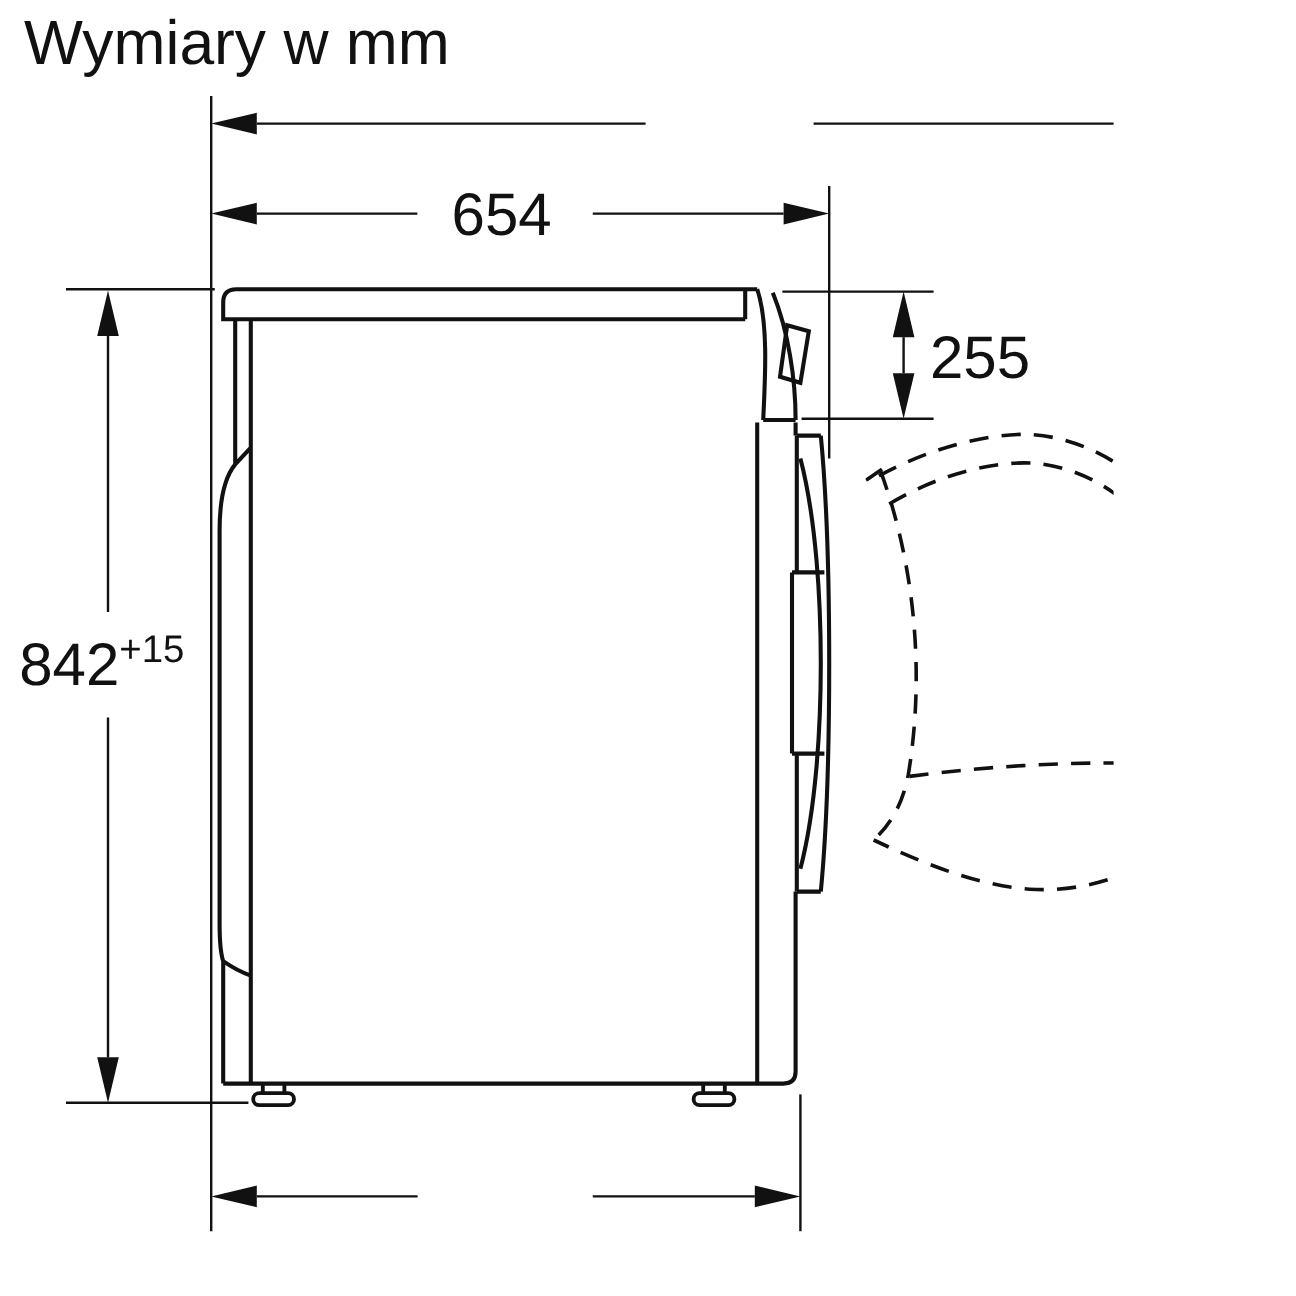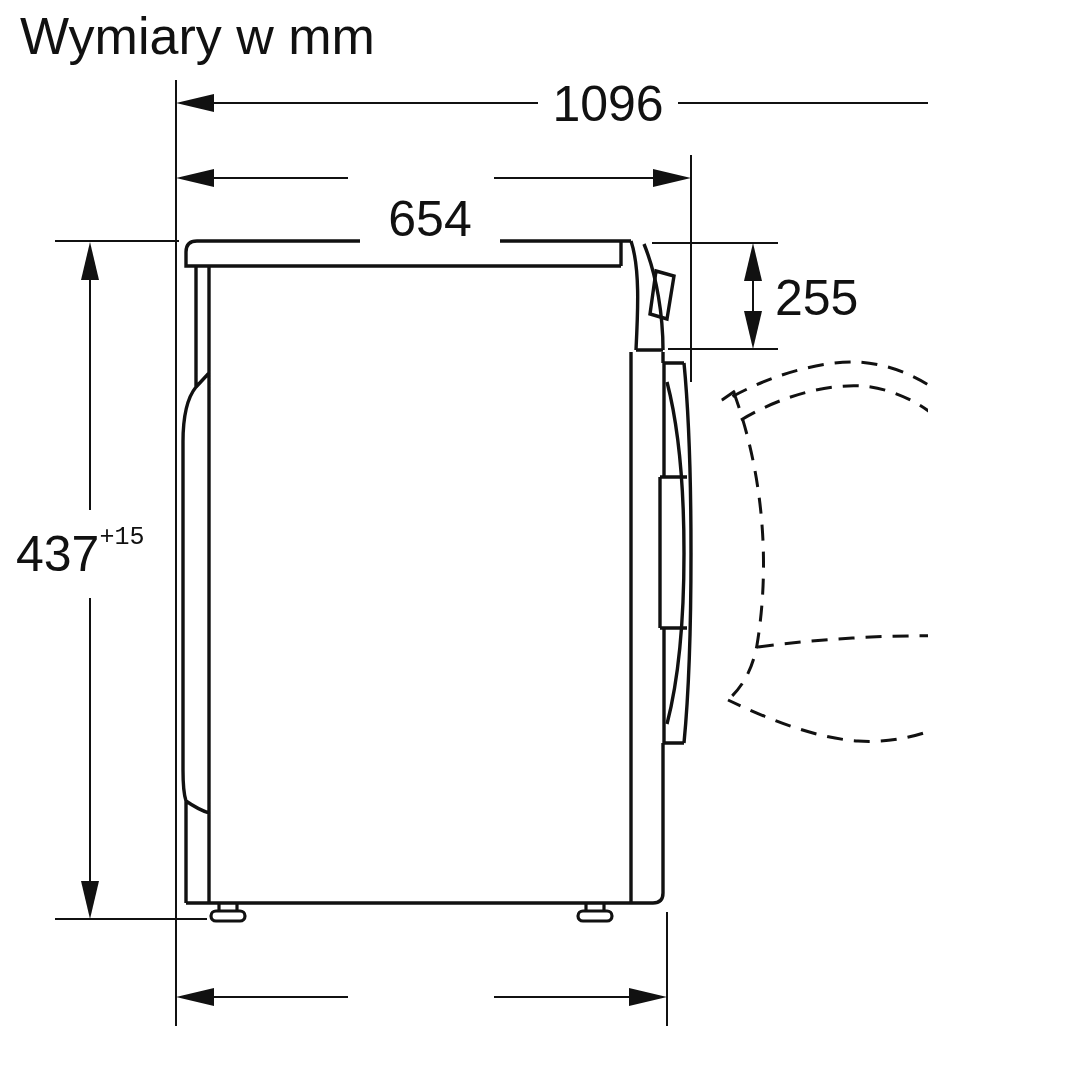--- a/index.html
+++ b/index.html
@@ -25,31 +25,30 @@
   .dim-label {
     position: absolute;
     font-size: 50px;
     line-height: 50px;
     color: #111111;
     background: #ffffff;
     white-space: nowrap;
   }
   .dim-label.centered { text-align: center; }
   #label-1096 { left: 540px; top: 79px;  width: 136px; }
-  #label-654  { left: 360px; top: 154px; width: 140px; margin-top: 40px; }
+  #label-654  { left: 348px; top: 154px; width: 140px; }
   #label-135  { left: 775px; top: 273px; }
   #label-842  { left: 16px;  top: 529px; }
   #label-613  { left: 352px; top: 973px; width: 140px; }
   #label-842 sup {
-    font-size: 25px;
+    font-size: 32px;
     line-height: 1;
     position: relative;
     top: -4px;
     vertical-align: top;
-    font-family: Liberation Mono, monospace;
   }
 </style>
 </head>
 <body>
 
 <div id="stage">
 
   <svg id="drawing" width="1080" height="1080" viewBox="0 0 1080 1080" fill="none" stroke="#111111" stroke-linecap="butt" stroke-linejoin="miter">
 
     <g stroke-width="3" stroke-dasharray="16 11">
@@ -109,22 +108,21 @@
       <path d="M 667,997 L 629,988 L 629,1006 Z"></path>
       <path d="M 90,242 L 81,280 L 99,280 Z"></path>
       <path d="M 90,919 L 81,881 L 99,881 Z"></path>
       <path d="M 753,243 L 744,281 L 762,281 Z"></path>
       <path d="M 753,349 L 744,311 L 762,311 Z"></path>
     </g>
   </svg>
 
   <div class="page-title">Wymiary w mm</div>
 
-  <div id="label-1096" class="dim-label centered">1096</div>
 
   <div id="label-654" class="dim-label centered">654</div>
 
   <div id="label-135" class="dim-label">255</div>
 
-  <div id="label-842" class="dim-label"><span>437</span><sup>+15</sup></div>
+  <div id="label-842" class="dim-label"><span>842</span><sup>+15</sup></div>
 
 
 </div>
 
 </body></html>

